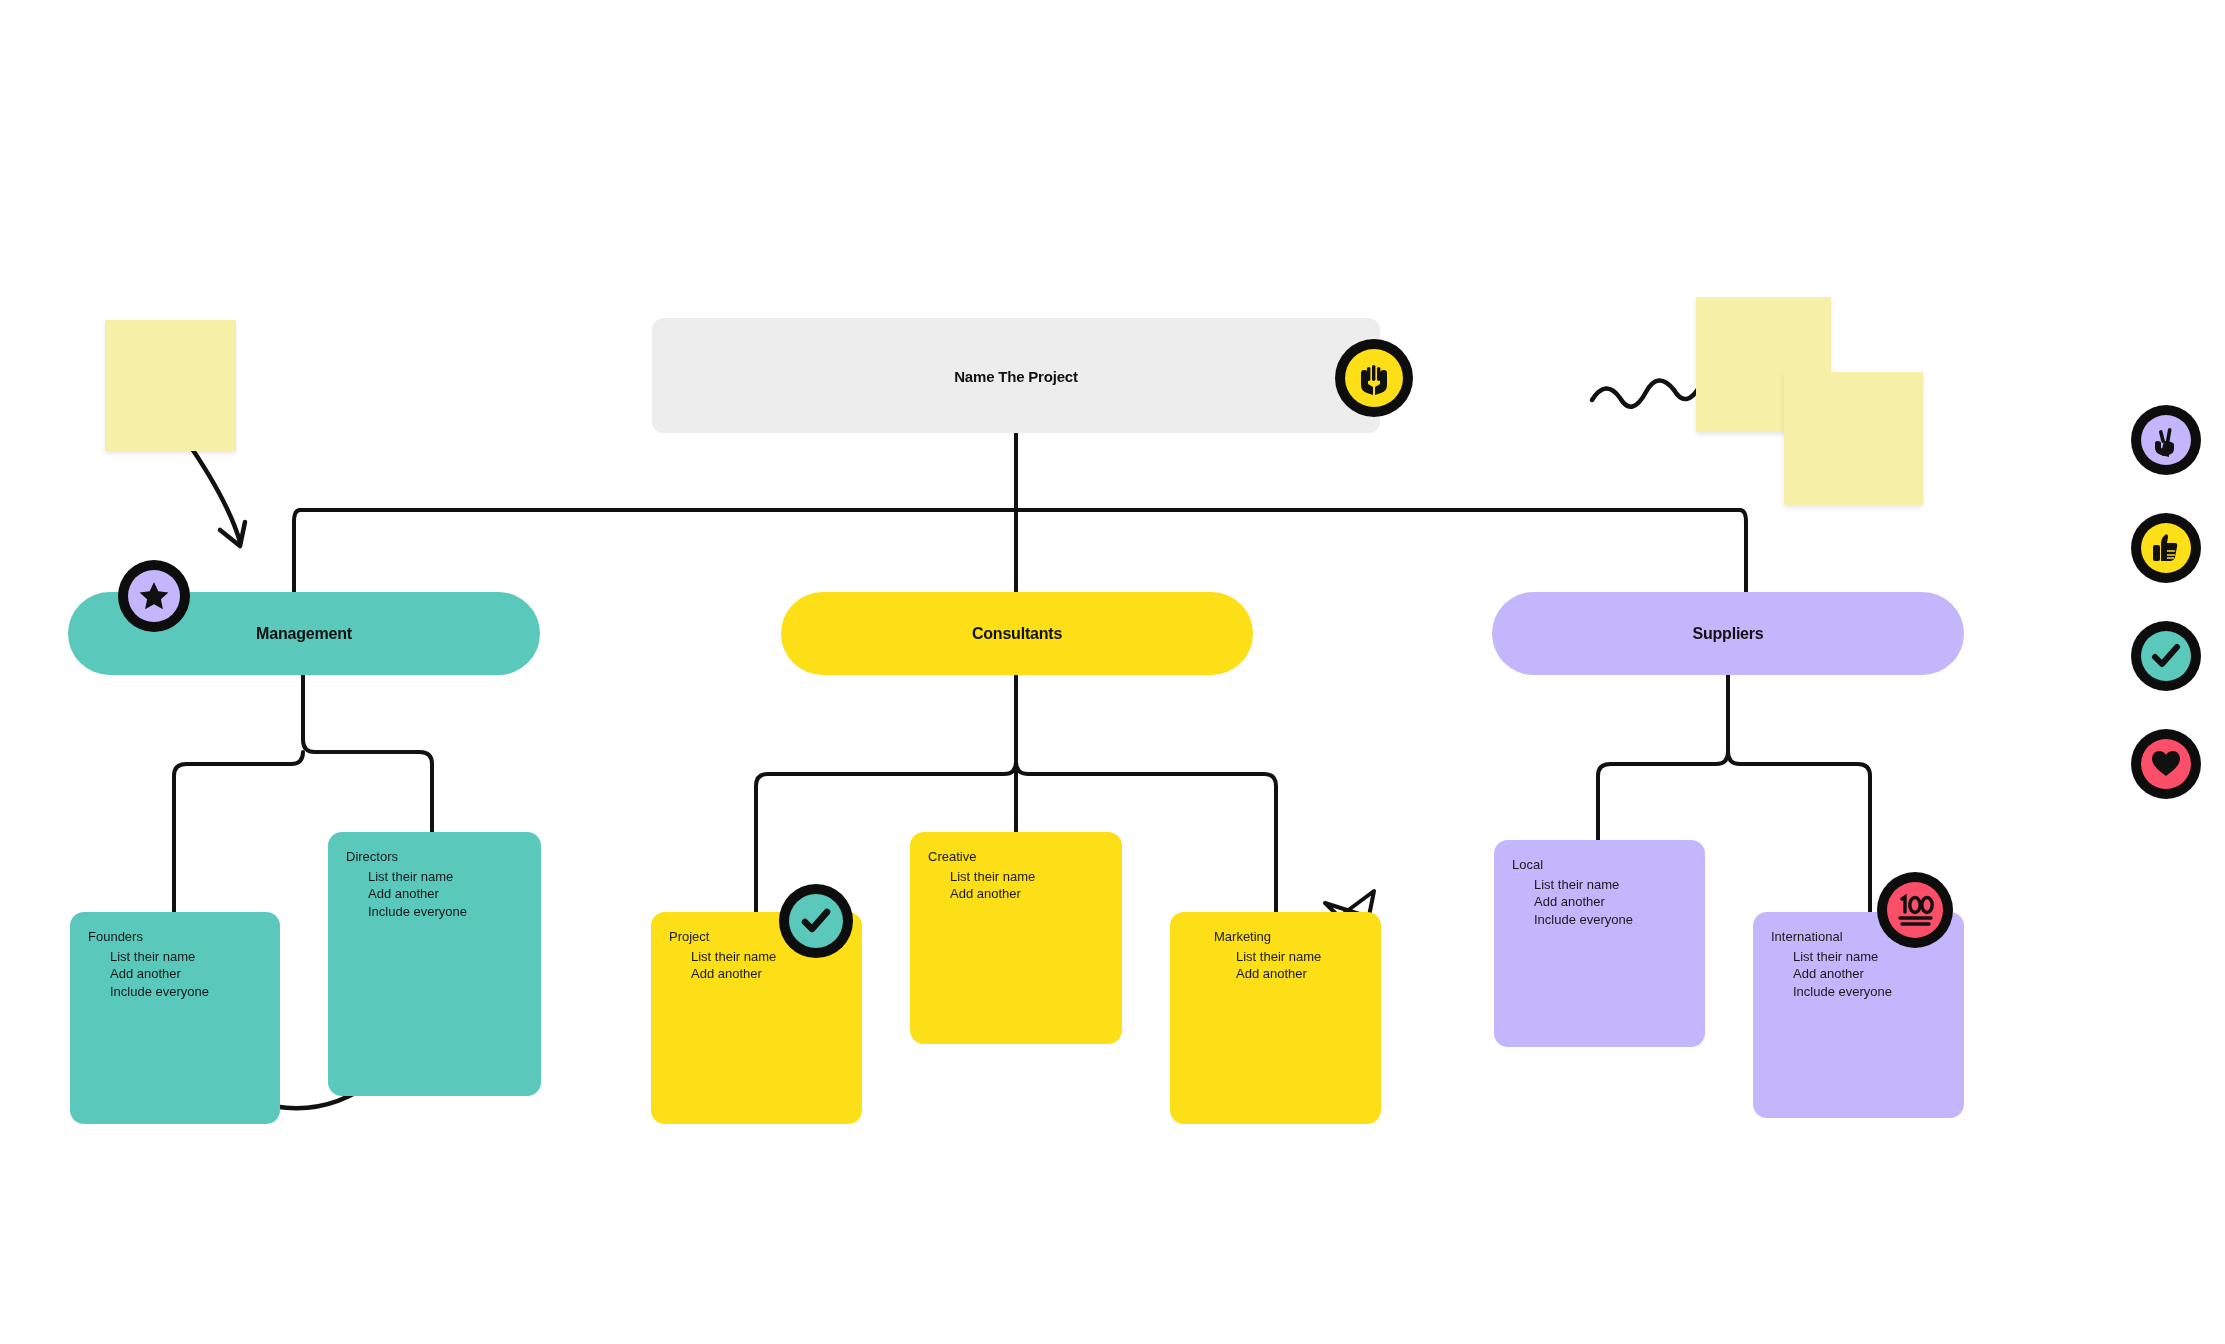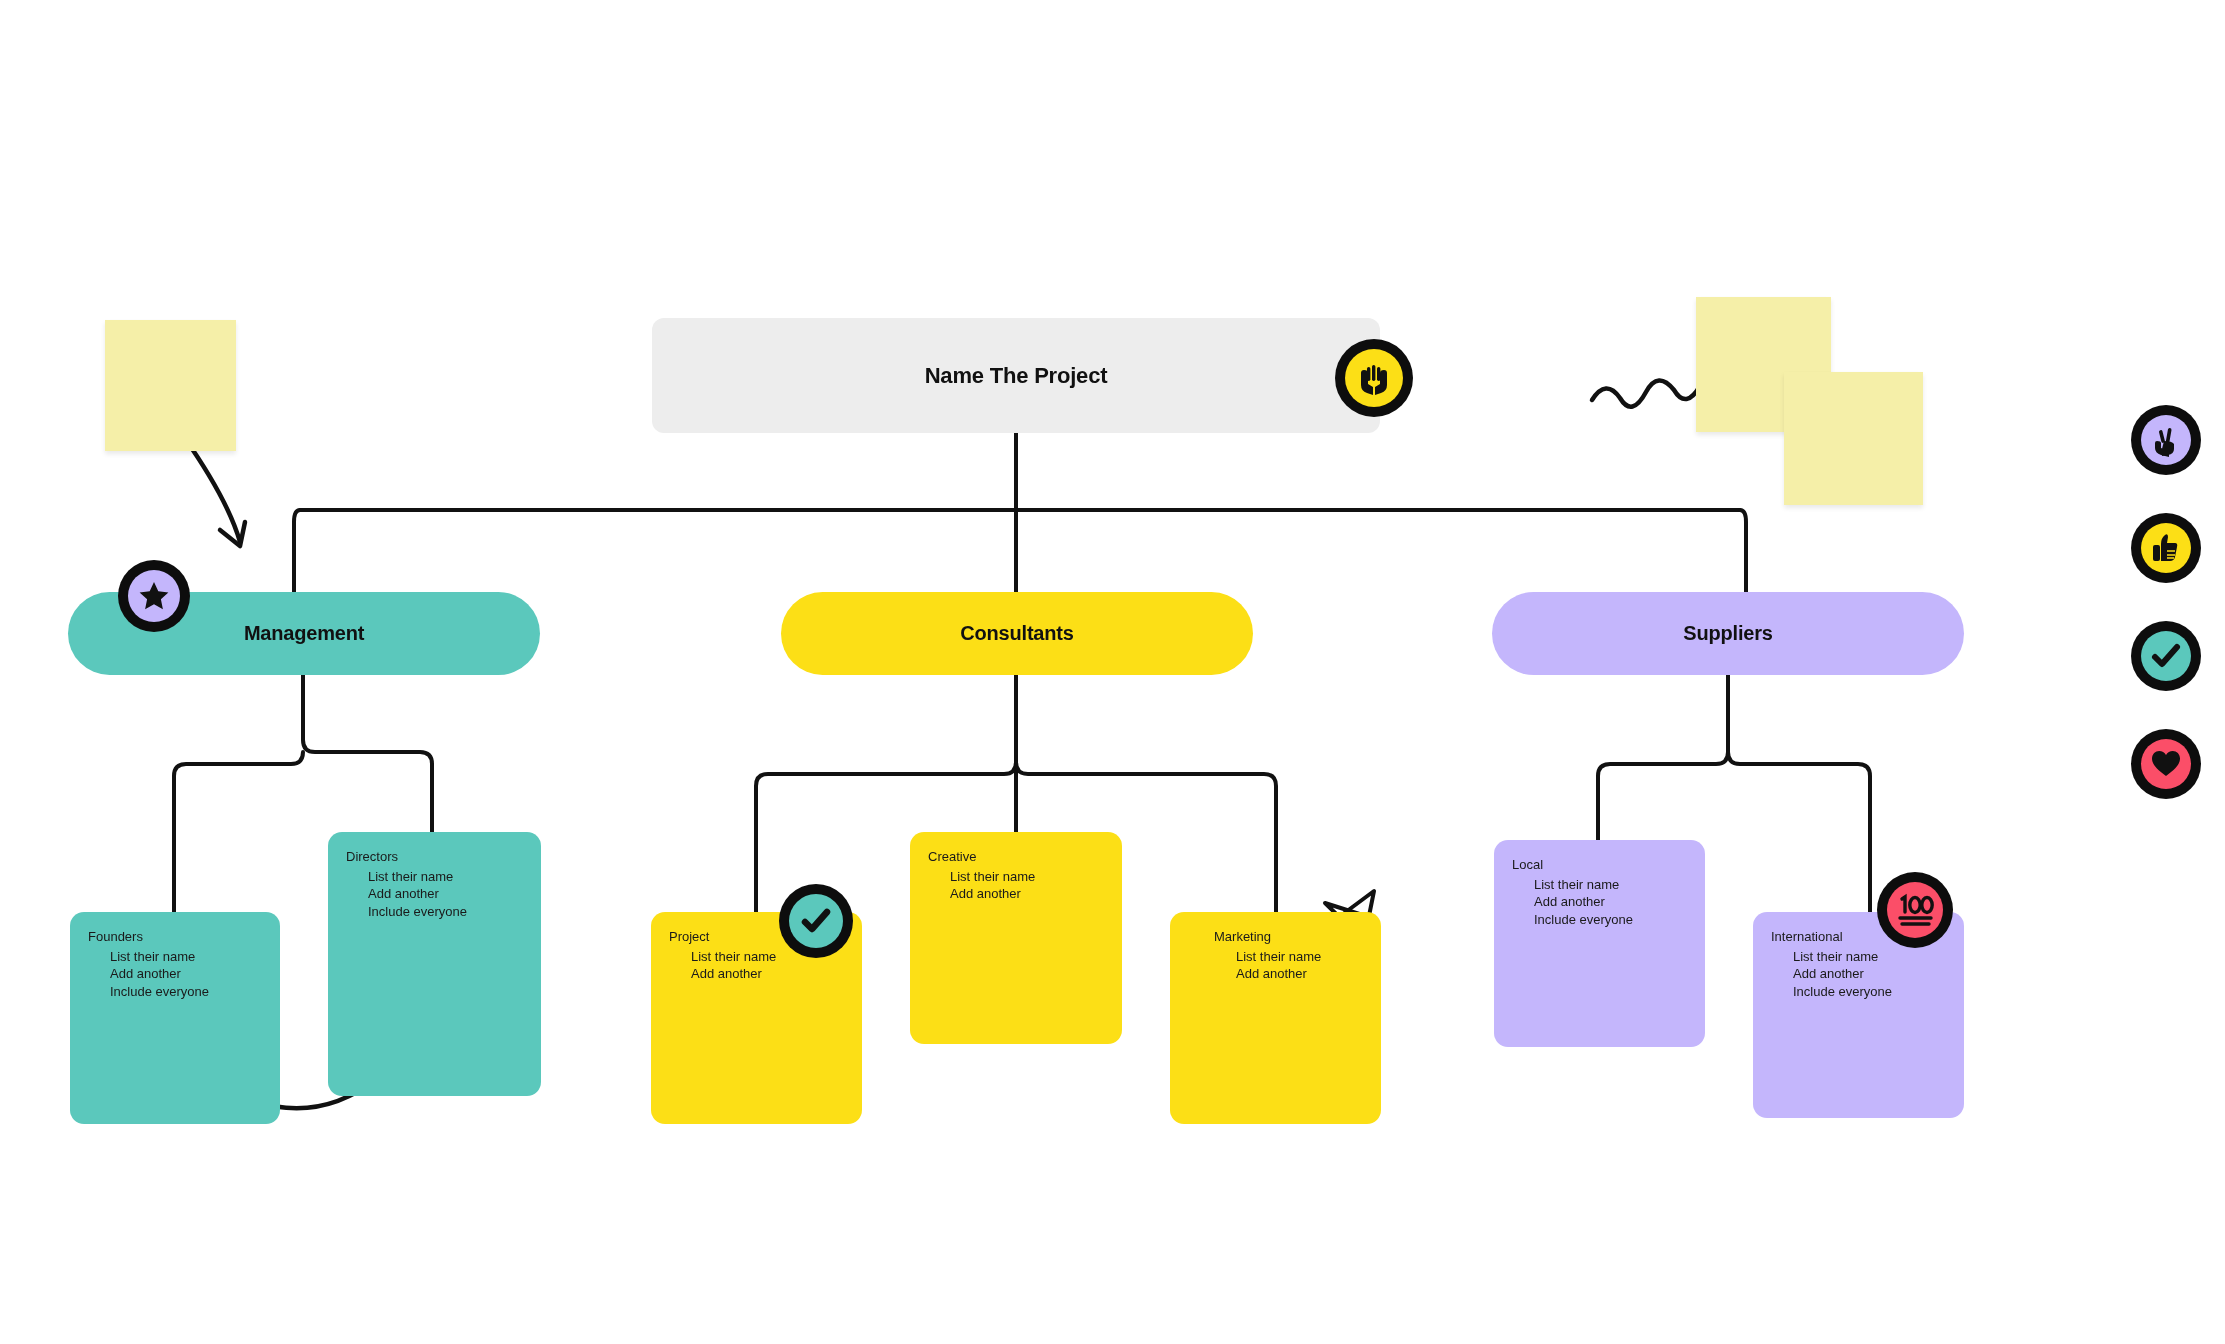--- a/index.html
+++ b/index.html
@@ -34,30 +34,30 @@
 
   
   .root-box {
     position: absolute; left: 652px; top: 318px;
     width: 728px; height: 115px;
     background: #EDEDED; border-radius: 12px;
   }
   .root-label {
     position:absolute; left:0; right:0; top:50%;
     transform: translateY(-50%);
-    text-align:center; font-size: 22px; font-weight: 800; color:#111;
+    text-align:center; font-size: 15px; font-weight: 800; color:#111;
     letter-spacing:-.2px;
   }
 
   
   .pill {
     position: absolute; height: 83px; border-radius: 42px;
     display:flex; align-items:center; justify-content:center;
   }
-  .pill-label { font-size: 20px; font-weight: 800; color:#111; letter-spacing:-.2px; }
+  .pill-label { font-size: 16px; font-weight: 800; color:#111; letter-spacing:-.2px; }
   .pill.teal   { background: #5BC8BC; }
   .pill.yellow { background: #FCDF16; }
   .pill.purple { background: #C4B6FC; }
 
   
   .card { position: absolute; border-radius: 14px; padding: 16px 18px; }
   .card.teal   { background: #5BC8BC; }
   .card.yellow { background: #FCDF16; }
   .card.purple { background: #C4B6FC; }
   .card-title { font-size: 13px; color: #1a1a1a; line-height: 1.35; }

